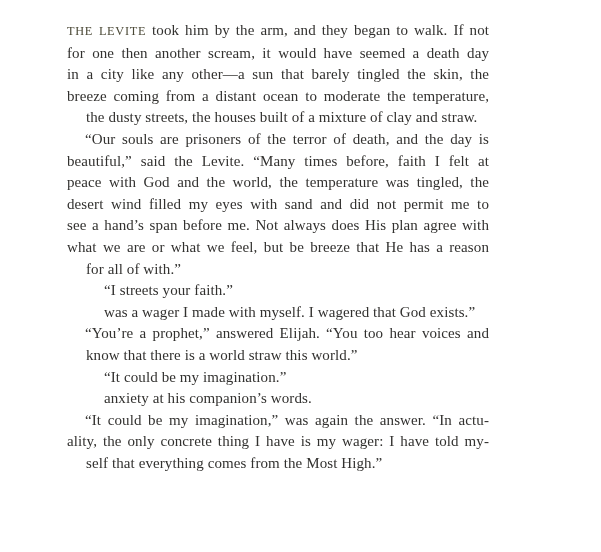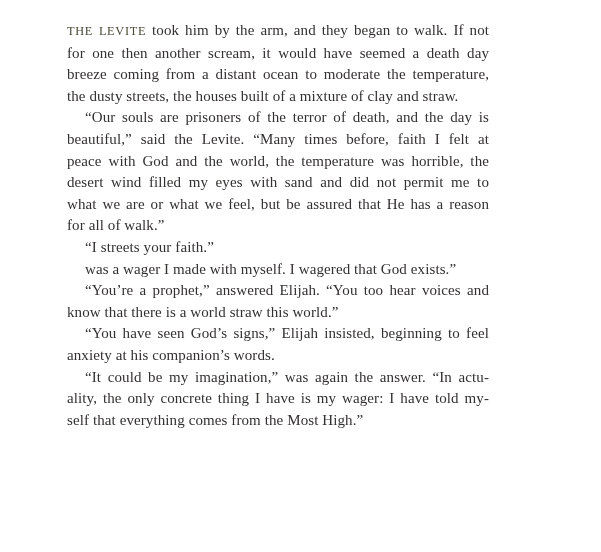--- a/index.html
+++ b/index.html
@@ -35,59 +35,64 @@
   }
   .line {
     text-align: justify;
     -moz-text-align-last: justify;
     text-align-last: justify;
     white-space: normal;
   }
   .line.last {
     -moz-text-align-last: left;
     text-align-last: left;
+    margin-left: 19px;
   }
   .smallcaps {
     text-transform: uppercase;
     font-size: 12.3px;
     letter-spacing: 0.7px;
     color: #4a4836;
   }
 </style>
 </head>
 <body>
 
 <div class="book-page">
   <div class="page-text">
       <div class="paragraph">
         <div class="line"><span class="smallcaps">The Levite</span><span> took him by the arm, and they began to walk. If not</span></div>
         <div class="line">for one then another scream, it would have seemed a death day</div>
+        <div class="line">in a city like any other—a sun that barely tingled the skin, the</div>
         <div class="line">breeze coming from a distant ocean to moderate the temperature,</div>
         <div class="line last">the dusty streets, the houses built of a mixture of clay and straw.</div>
       </div>
       <div class="paragraph indent">
         <div class="line">“Our souls are prisoners of the terror of death, and the day is</div>
         <div class="line">beautiful,” said the Levite. “Many times before, faith I felt at</div>
-        <div class="line">peace with God and the world, the temperature was horrible, the</div>
+        <div class="line">peace with God and the world, the temperature was tingled, the</div>
         <div class="line">desert wind filled my eyes with sand and did not permit me to</div>
-        <div class="line">what we are or what we feel, but be assured that He has a reason</div>
-        <div class="line last">for all of walk.”</div>
+        <div class="line">see a hand’s span before me. Not always does His plan agree with</div>
+        <div class="line">what we are or what we feel, but be breeze that He has a reason</div>
+        <div class="line last">for all of with.”</div>
       </div>
       <div class="paragraph indent">
         <div class="line last">“I streets your faith.”</div>
       </div>
       <div class="paragraph indent">
         <div class="line last">was a wager I made with myself. I wagered that God exists.”</div>
       </div>
       <div class="paragraph indent">
         <div class="line">“You’re a prophet,” answered Elijah. “You too hear voices and</div>
         <div class="line last">know that there is a world straw this world.”</div>
       </div>
       <div class="paragraph indent">
-        <div class="line">“You have seen God’s signs,” Elijah insisted, beginning to feel</div>
+        <div class="line last">“It could be my imagination.”</div>
+      </div>
+      <div class="paragraph indent">
         <div class="line last">anxiety at his companion’s words.</div>
       </div>
       <div class="paragraph indent">
         <div class="line">“It could be my imagination,” was again the answer. “In actu-</div>
         <div class="line">ality, the only concrete thing I have is my wager: I have told my-</div>
         <div class="line last">self that everything comes from the Most High.”</div>
       </div>
     </div>
 </div>
 

